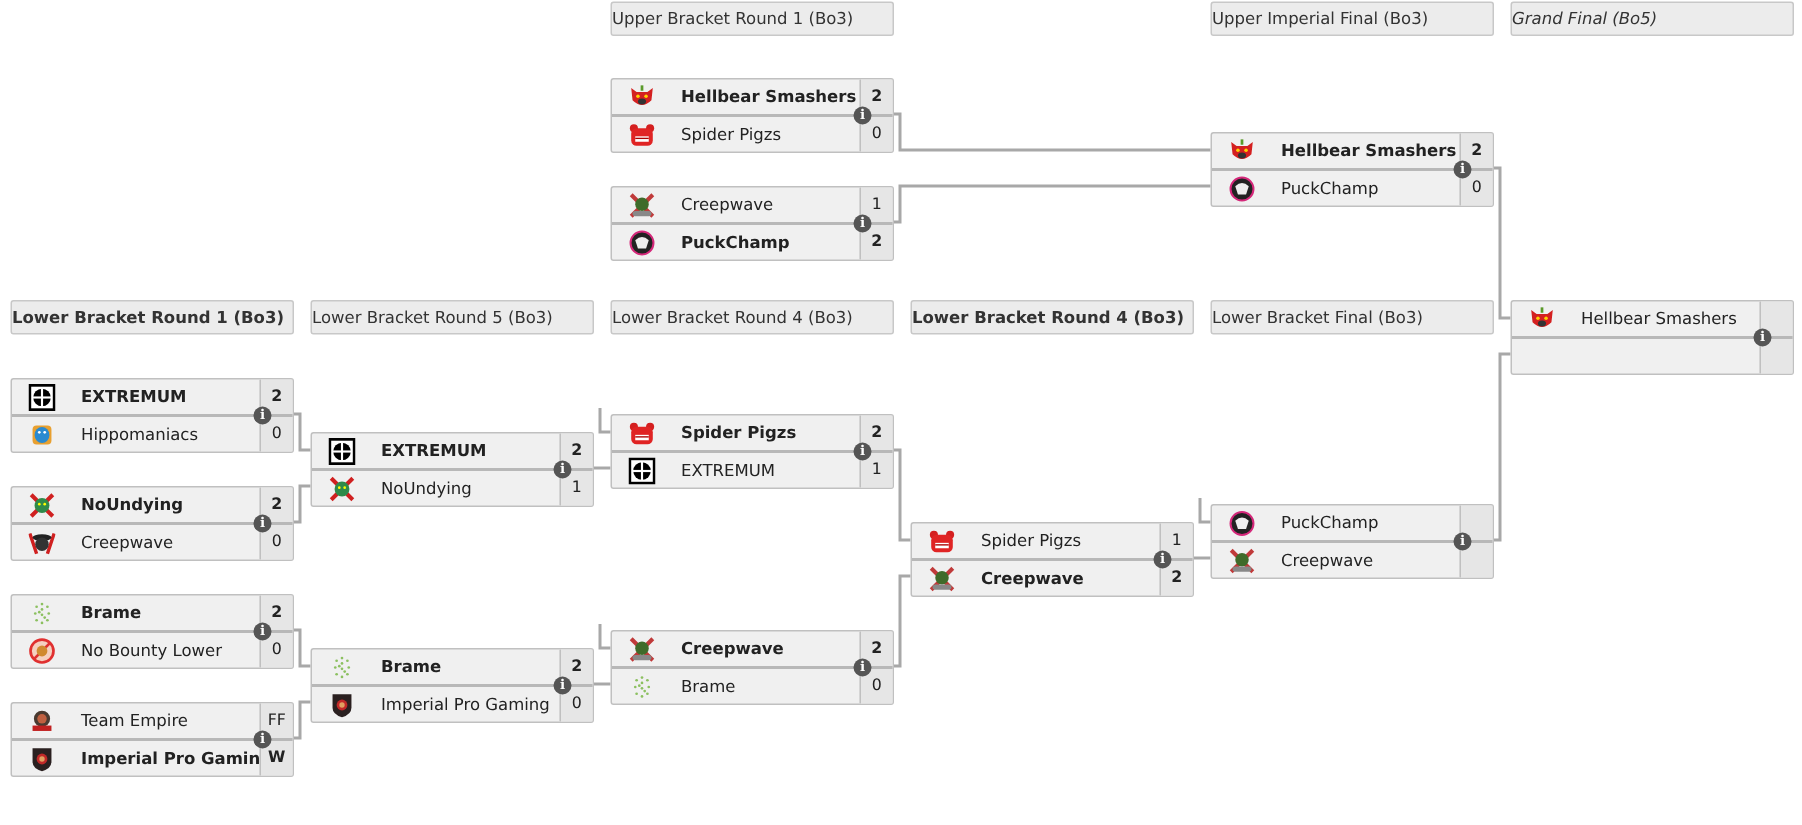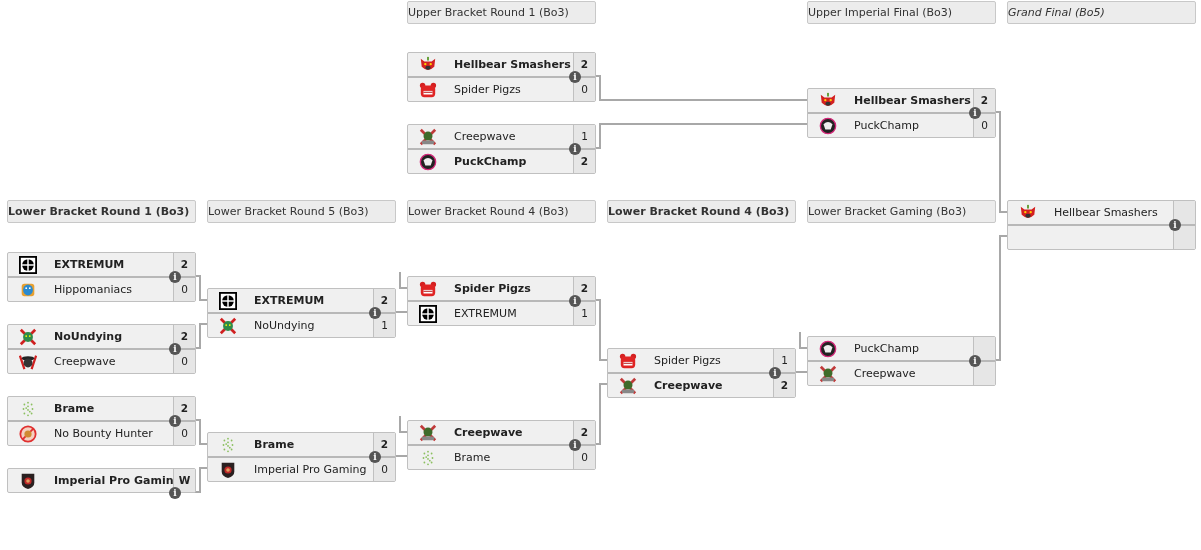--- a/index.html
+++ b/index.html
@@ -53,21 +53,21 @@
   </g>
 </svg>
 
 <div class="hdr" style="left:407px;top:1px;">Upper Bracket Round 1 (Bo3)</div>
 <div class="hdr" style="left:807px;top:1px;">Upper Imperial Final (Bo3)</div>
 <div class="hdr" style="left:1007px;top:1px;font-style:italic;">Grand Final (Bo5)</div>
 <div class="hdr" style="left:7px;top:200px;font-weight:bold;">Lower Bracket Round 1 (Bo3)</div>
 <div class="hdr" style="left:207px;top:200px;">Lower Bracket Round 5 (Bo3)</div>
 <div class="hdr" style="left:407px;top:200px;">Lower Bracket Round 4 (Bo3)</div>
 <div class="hdr" style="left:607px;top:200px;font-weight:bold;">Lower Bracket Round 4 (Bo3)</div>
-<div class="hdr" style="left:807px;top:200px;">Lower Bracket Gaming (Bo3)</div>
+<div class="hdr" style="left:807px;top:200px;">Lower Bracket Final (Bo3)</div>
 
 <div id="matches">
     <div class="match" style="left: 407px; top: 52px;">
       <div class="row win">
         <span class="logo">
           <svg class="ico" viewBox="0 0 20 20">
             <path d="M2 3 L6 6 L14 6 L18 3 L17 12 Q10 19 3 12 Z" fill="#d42020"></path>
             <rect x="9" y="1" width="2" height="4" fill="#5a9a2a"></rect>
             <circle cx="7" cy="9" r="1.3" fill="#ffd200"></circle>
             <circle cx="13" cy="9" r="1.3" fill="#ffd200"></circle>
@@ -240,26 +240,37 @@
         <span class="score">2</span>
       </div>
       <div class="row">
         <span class="logo">
           <svg class="ico" viewBox="0 0 20 20">
             <circle cx="10" cy="10" r="8.5" fill="#f5d0c0" stroke="#e03030" stroke-width="2"></circle>
             <path d="M4 16 L16 4" stroke="#e03030" stroke-width="2"></path>
             <circle cx="10" cy="10" r="4" fill="#d08a30"></circle>
           </svg>
         </span>
-        <span class="name">No Bounty Hunter</span>
+        <span class="name">No Bounty Lower</span>
         <span class="score">0</span>
       </div>
       <span class="info" style="left: 161px; top: 18px;">i</span>
     </div>
     <div class="match" style="left: 7px; top: 468px;">
+      <div class="row">
+        <span class="logo">
+          <svg class="ico" viewBox="0 0 20 20">
+            <circle cx="10" cy="8" r="6" fill="#4a3a30"></circle>
+            <circle cx="10" cy="8" r="3.5" fill="#c06040"></circle>
+            <rect x="3" y="13" width="14" height="4" fill="#c02020"></rect>
+          </svg>
+        </span>
+        <span class="name">Team Empire</span>
+        <span class="score">FF</span>
+      </div>
       <div class="row win">
         <span class="logo">
           <svg class="ico" viewBox="0 0 20 20">
             <path d="M3 2 H17 V12 Q17 17 10 19 Q3 17 3 12 Z" fill="#2a2020"></path>
             <circle cx="10" cy="10" r="4" fill="#c02828"></circle>
             <circle cx="10" cy="10" r="2" fill="#e0a060"></circle>
           </svg>
         </span>
         <span class="name">Imperial Pro Gaming</span>
         <span class="score">W</span>

